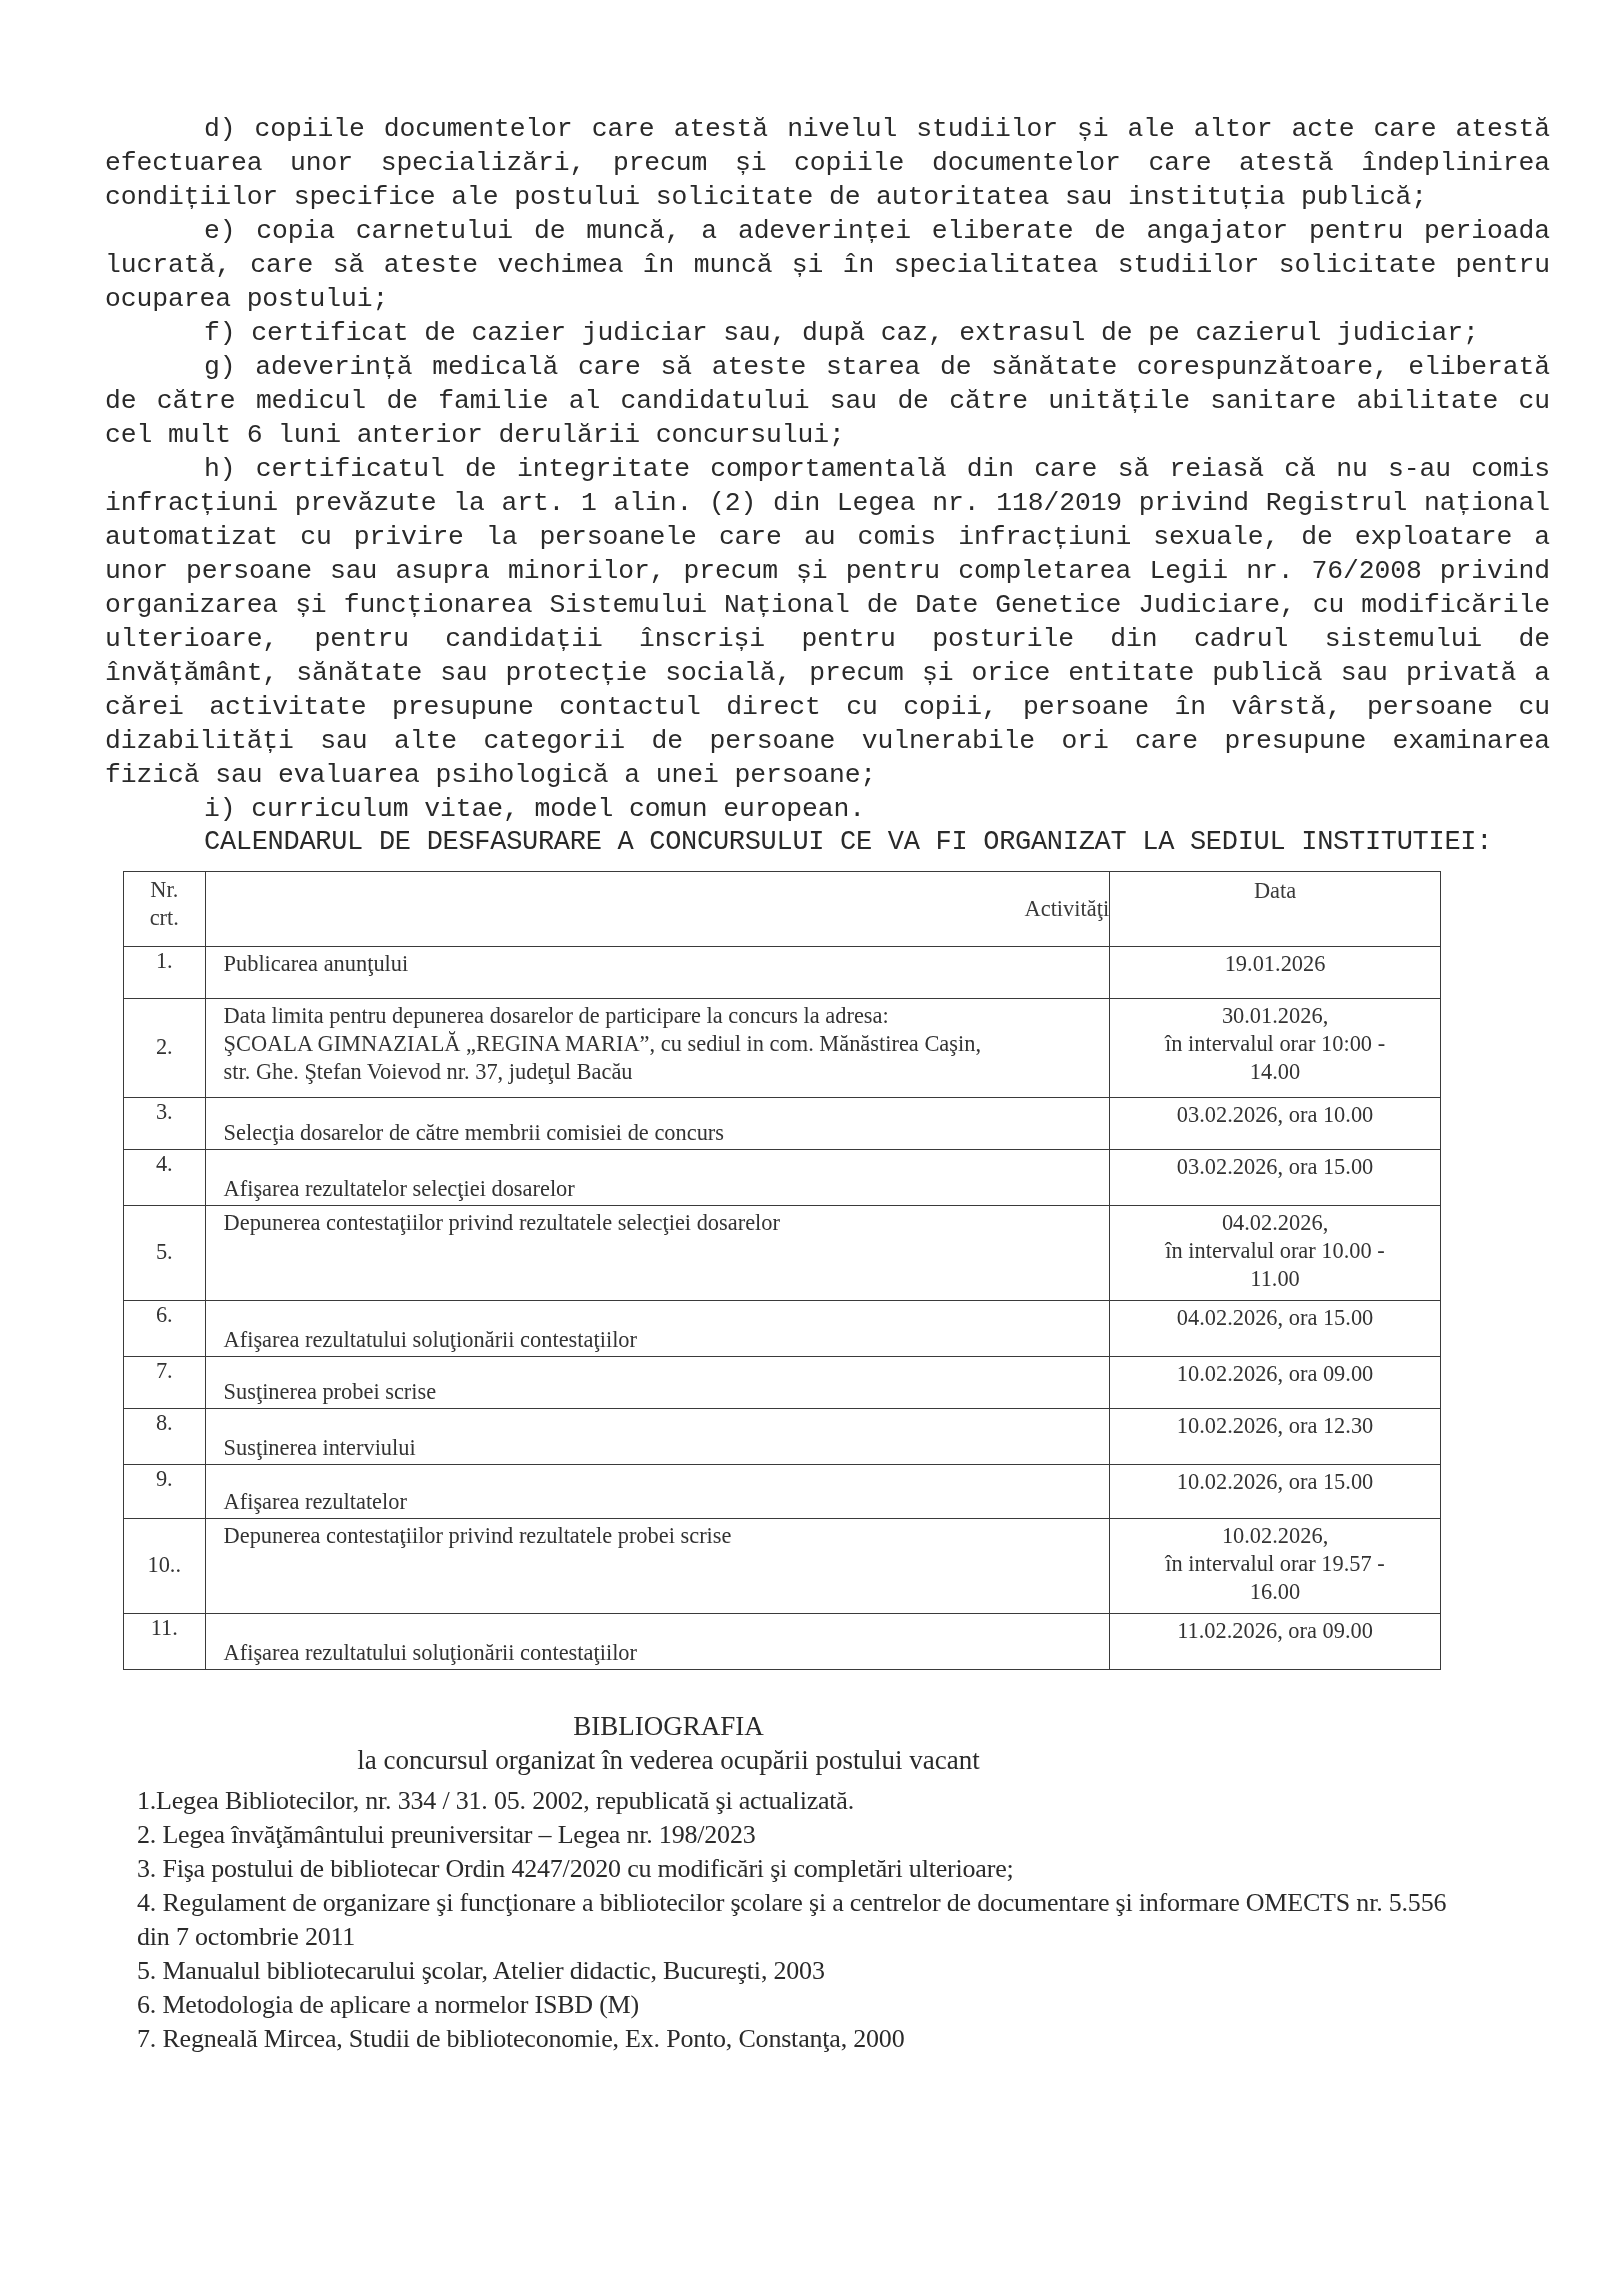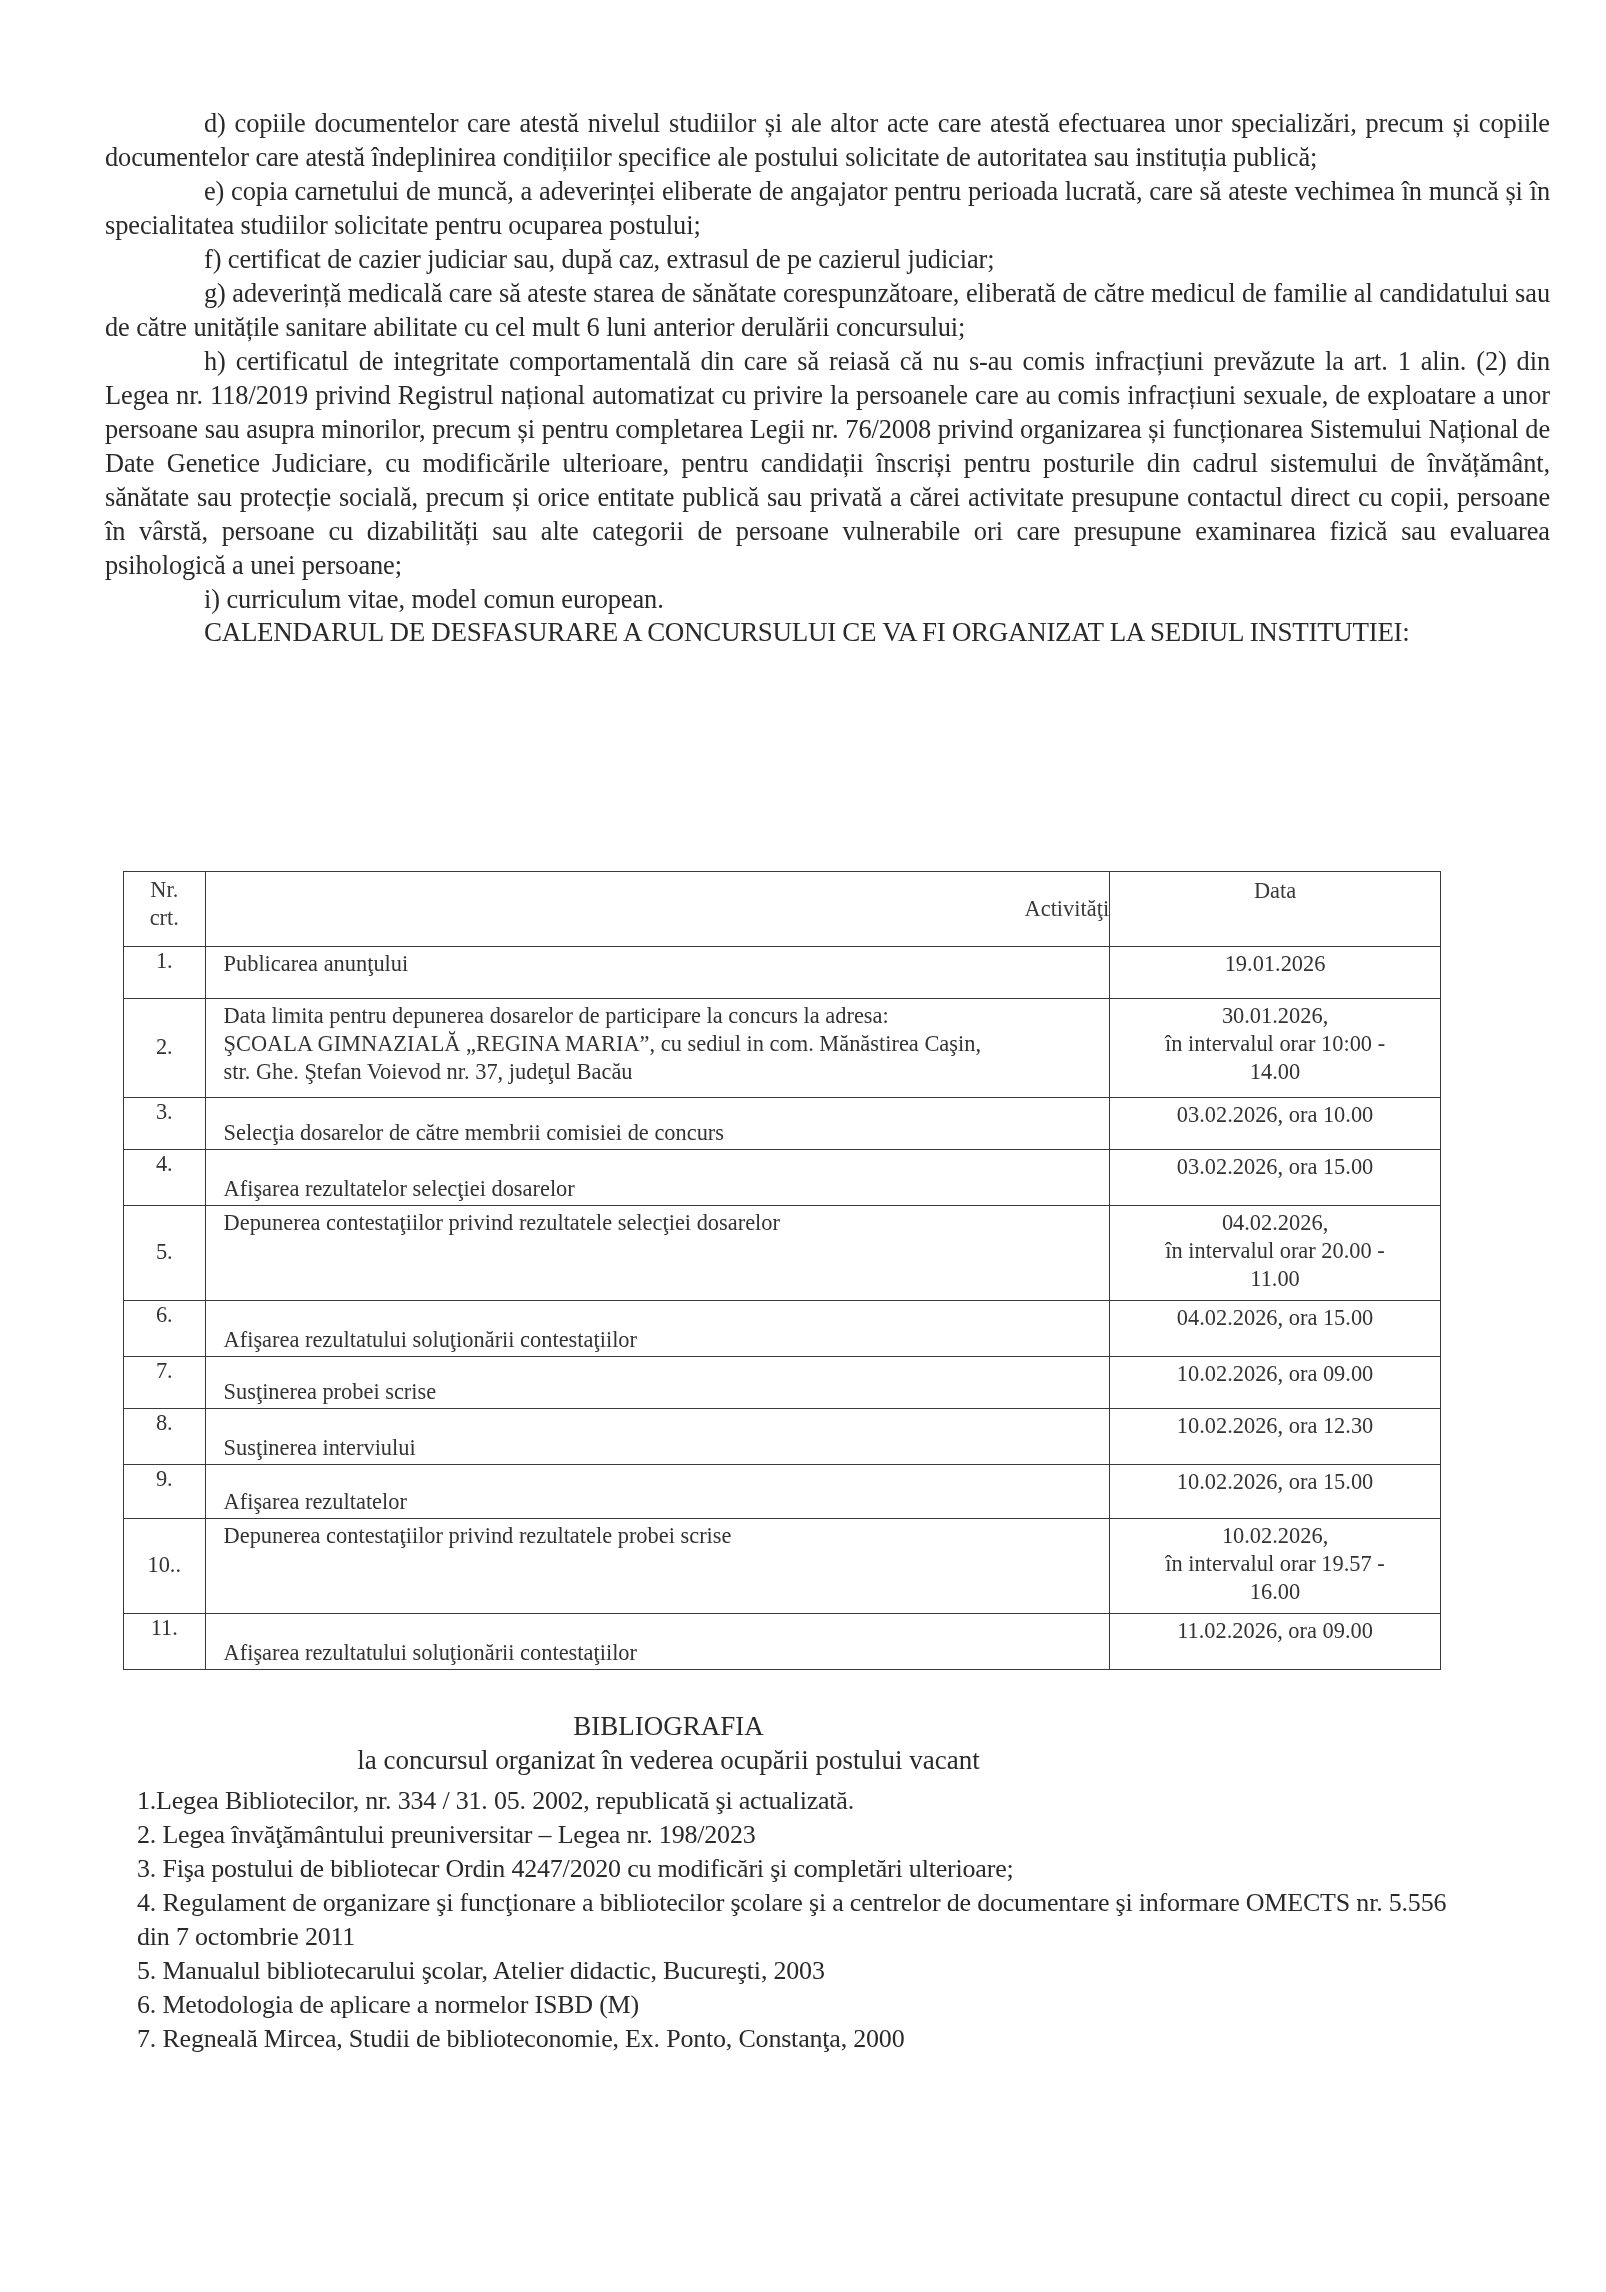--- a/index.html
+++ b/index.html
@@ -11,22 +11,23 @@
       width: 1607px;
       height: 2293px;
       position: relative;
       overflow: hidden;
       font-family: "Liberation Serif", "DejaVu Serif", serif;
       color: #2a2a2a;
     }
     .page {
       position: absolute;
       left: 105px;
-      top: 106px;
+      top: 112px;
       width: 1445px;
+      font-family: Liberation Mono, monospace;
     }
     .para {
       font-size: 26.4px;
       line-height: 34px;
       text-align: justify;
       text-indent: 99px;
       margin: 0;
       letter-spacing: -0.1px;
     }
     .calendar-title {
@@ -190,21 +191,21 @@
       <td class="act bottom">Afişarea rezultatelor selecţiei dosarelor</td>
       <td class="date">
         <span class="line">03.02.2026, ora 15.00</span>
       </td>
     </tr>
     <tr style="height:95px;">
       <td class="nr mid">5.</td>
       <td class="act">Depunerea contestaţiilor privind rezultatele selecţiei dosarelor</td>
       <td class="date">
         <span class="line">04.02.2026,</span>
-        <span class="line">în intervalul orar 20.00 -</span>
+        <span class="line">în intervalul orar 10.00 -</span>
         <span class="line">11.00</span>
       </td>
     </tr>
     <tr style="height:56px;">
       <td class="nr">6.</td>
       <td class="act bottom">Afişarea rezultatului soluţionării contestaţiilor</td>
       <td class="date">
         <span class="line">04.02.2026, ora 15.00</span>
       </td>
     </tr>

